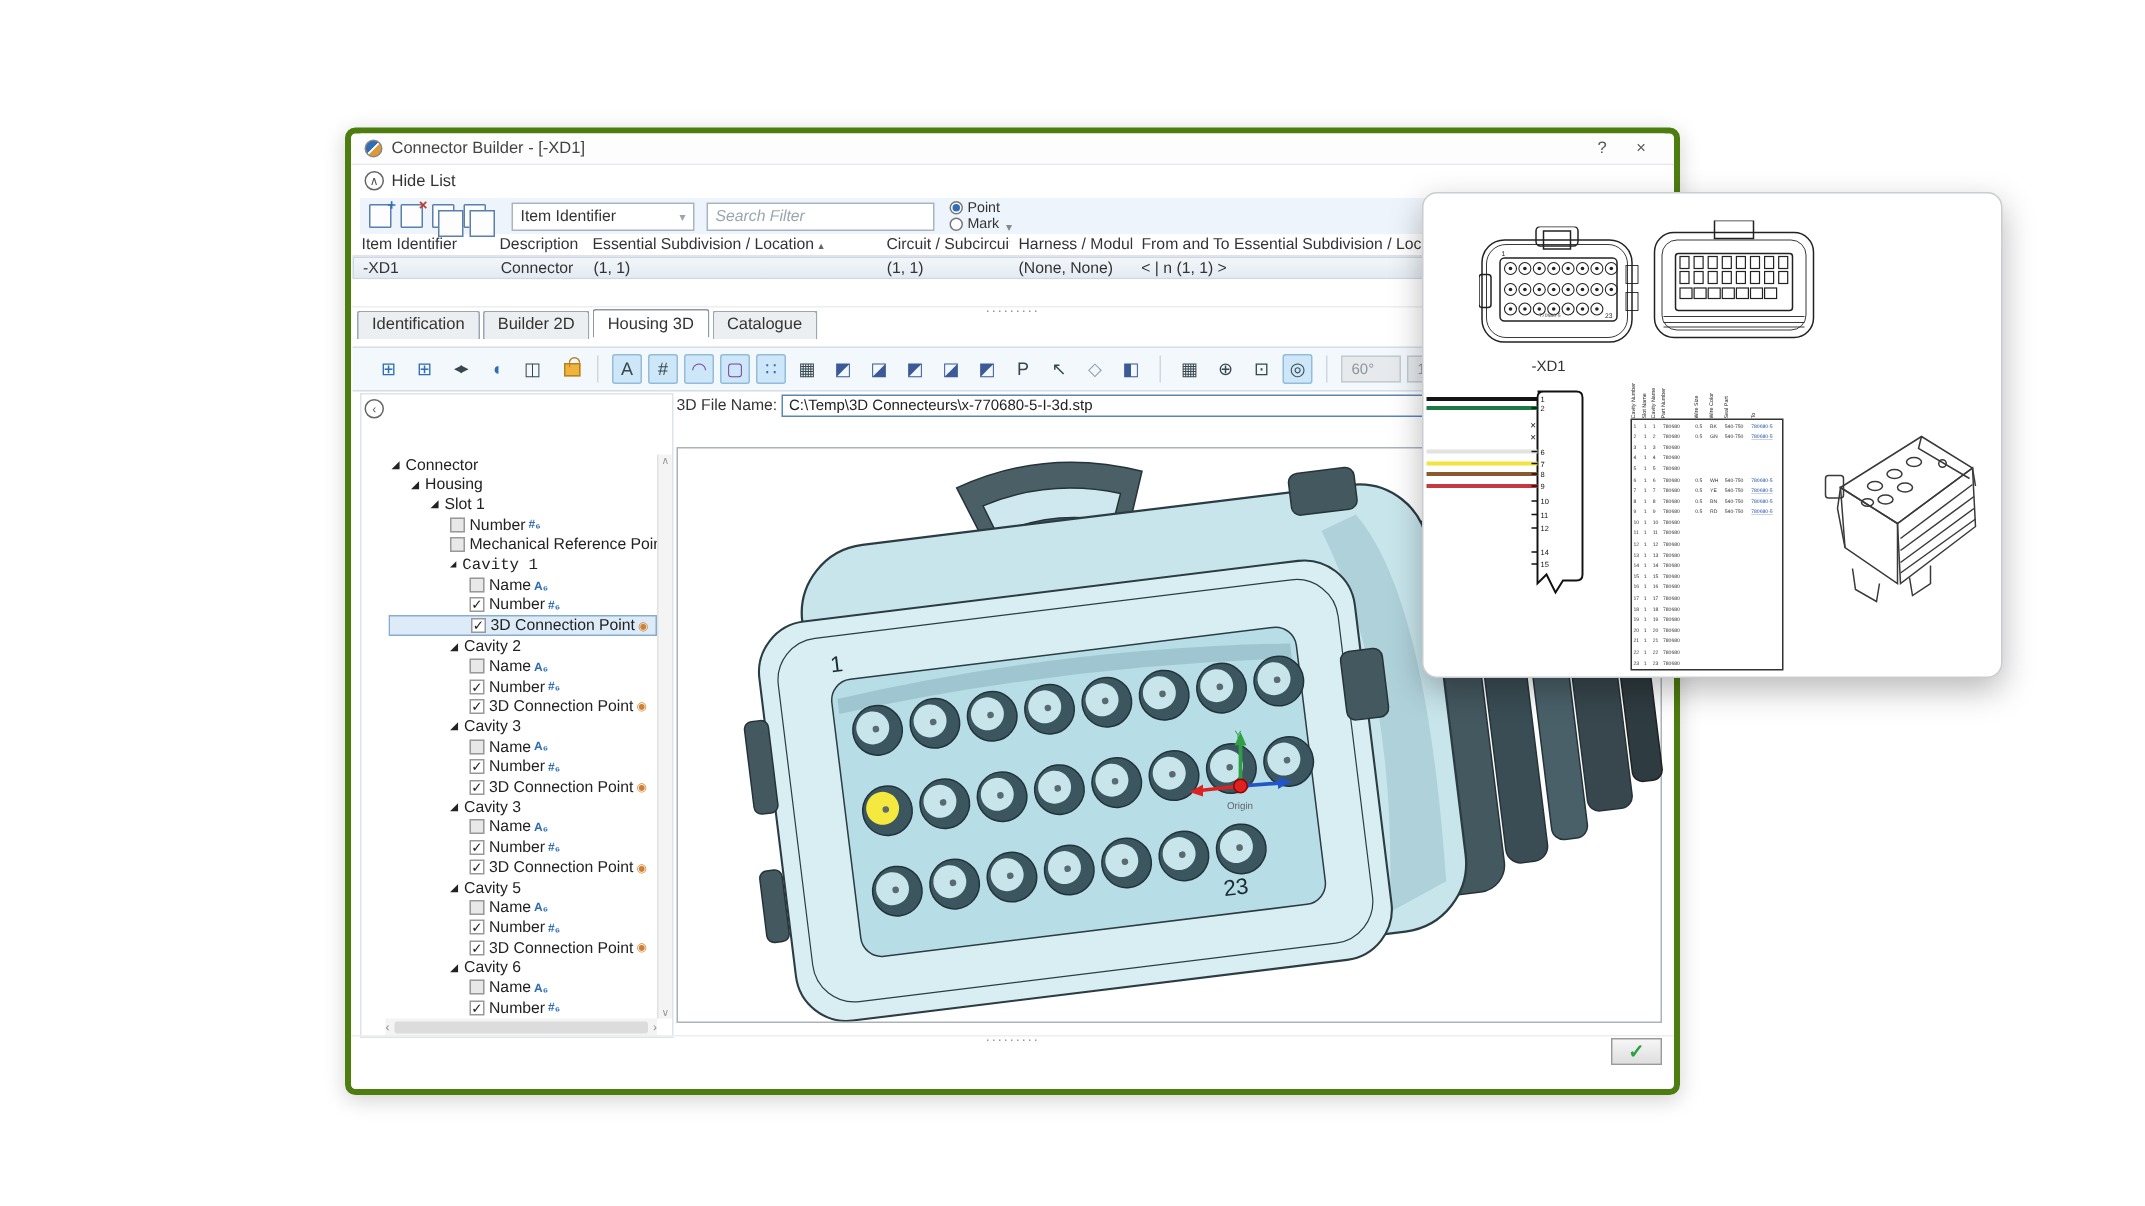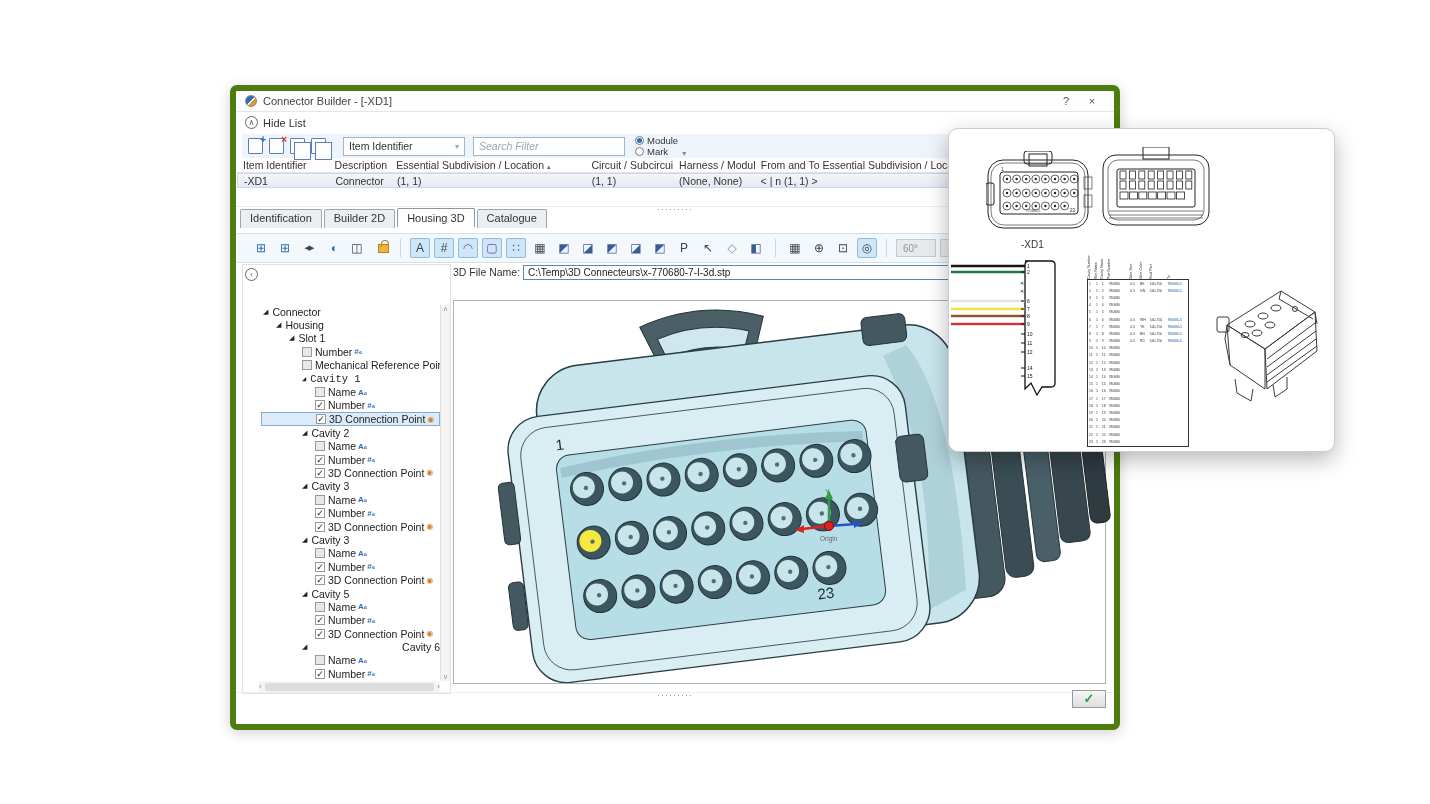--- a/index.html
+++ b/index.html
@@ -2,21 +2,21 @@
 <html><head>
 <meta charset="utf-8">
 <style>
   * { box-sizing: border-box; margin: 0; padding: 0; }
   html,body { width:1430px; height:804px; background:#fff; overflow:hidden;
               font-family:"Liberation Sans", sans-serif; color:#333; }
   .abs { position:absolute; }
 
   
   #win { position:absolute; left:230px; top:85px; width:890px; height:645px;
-         background:#fff; border:6px solid #4d7c0f; border-radius:7px;
+         background:#fff; border:4px solid #4d7c0f; border-radius:7px;
          box-shadow:0 3px 14px rgba(0,0,0,.18); }
   #titlebar { position:absolute; left:0; top:0; right:0; height:21px; display:flex;
               align-items:center; padding:0 9px; font-size:11px; color:#444;
               border-bottom:1px solid #e3e7ec; border-radius:7px 7px 0 0; background:#fdfdfe;}
   #app-logo { width:12px; height:12px; border-radius:50%; margin-right:6px;
               background:linear-gradient(135deg,#2f6db5 45%,#f0f4f8 45%,#f0f4f8 55%,#e09a35 55%); border:1px solid #888;}
   #titlebar .spacer { flex:1; }
   .tb-btn { width:26px; text-align:center; font-size:11px; color:#555; cursor:default;}
 
   #hide-list { position:absolute; left:9px; top:25px; display:flex; align-items:center;
@@ -174,21 +174,21 @@
         <span class="sheet-ico paste"></span>
       </span>
     <div id="field-select">
       <span>Item Identifier</span>
       <span class="arr">▾</span>
     </div>
     <input id="search-filter" placeholder="Search Filter" style="">
     <div class="radio-col">
       <span class="radio">
         <span class="rb on"></span>
-        <span>Module</span>
+        <span>Point</span>
       </span>
       <span class="radio">
         <span class="rb"></span>
         <span>Mark</span>
       </span>
     </div>
     <span class="overflow-mark">▾</span>
   </div>
 
   <div id="item-table">
@@ -366,21 +366,21 @@
         <div class="tree-row" style="padding-left: 54px;">
           <span class="cb">✓</span>
           <span>Number</span>
           <span class="tree-ico hash">#₆</span>
         </div>
         <div class="tree-row" style="padding-left: 54px;">
           <span class="cb">✓</span>
           <span>3D Connection Point</span>
           <span class="tree-ico point">◉</span>
         </div>
-        <div class="tree-row" style="padding-left: 41px; justify-content: space-between;">
+        <div class="tree-row" style="padding-left: 41px;">
           <span class="expander">◢</span>
           <span>Cavity 6</span>
         </div>
         <div class="tree-row" style="padding-left: 54px;">
           <span class="cb grey"></span>
           <span>Name</span>
           <span class="tree-ico letter">A₆</span>
         </div>
         <div class="tree-row" style="padding-left: 54px;">
           <span class="cb">✓</span>
@@ -396,21 +396,21 @@
       <span>‹</span>
       <span class="thumb"></span>
       <span>›</span>
     </div>
   </div>
 
   <div id="file-rows">
     <div class="file-row">
       <span class="file-label">3D File Name:</span>
       <div id="file-name-box">
-        <span>C:\Temp\3D Connecteurs\x-770680-7-I-3d.stp</span>
+        <span>C:\Temp\3D Connecteurs\x-770680-5-I-3d.stp</span>
       </div>
     </div>
   </div>
 
   <div id="viewport">
     <svg id="view-svg" width="663" height="382" viewBox="0 0 663 382">
       <g transform="rotate(-7 330 200)">
 
         <rect x="470" y="70" width="70" height="250" rx="18" fill="#44585f" stroke="#26343a"></rect>
         <rect x="542" y="92" width="28" height="212" rx="10" fill="#3a4d54" stroke="#26343a"></rect>

